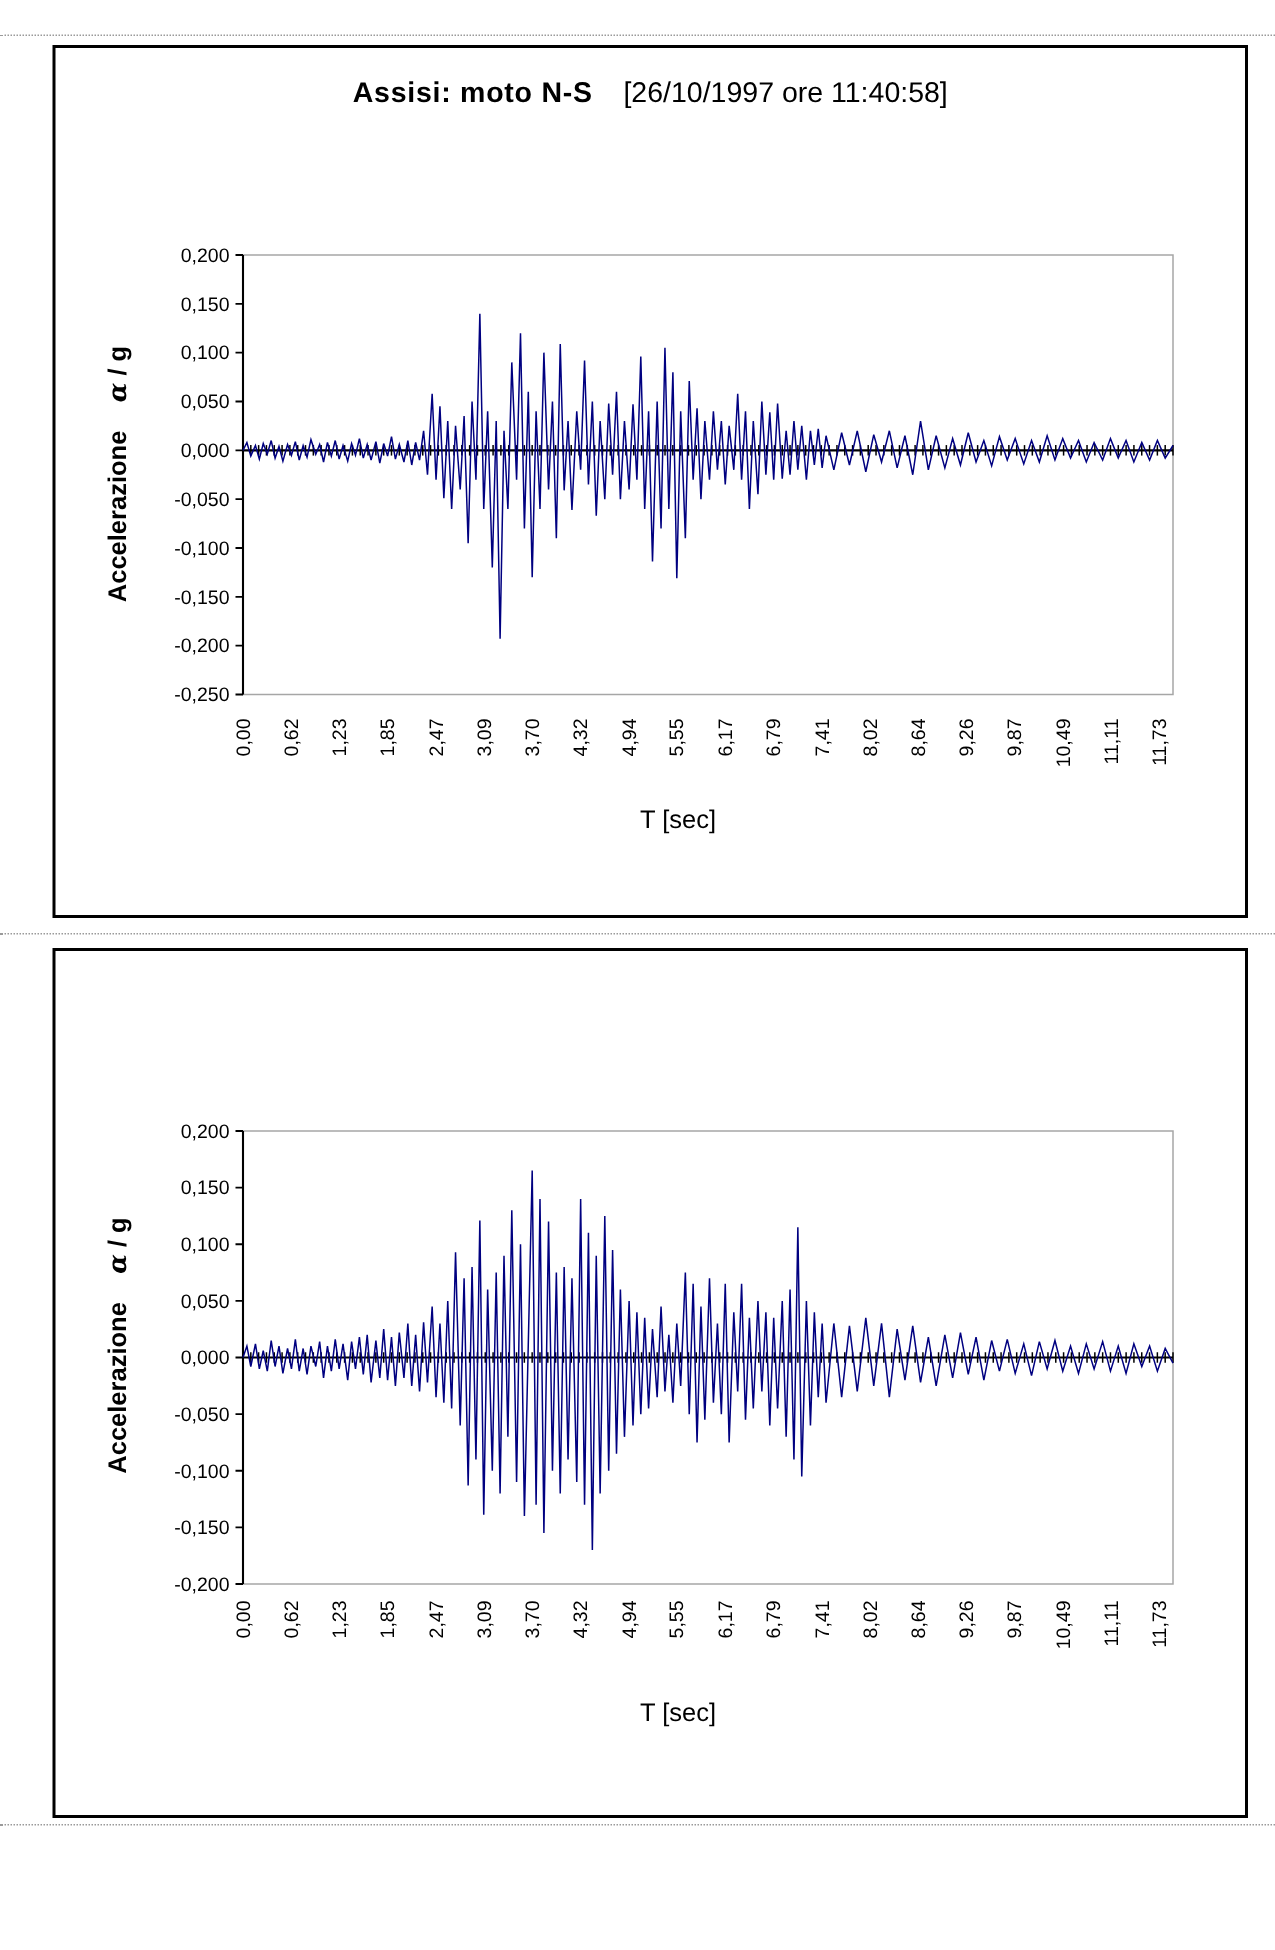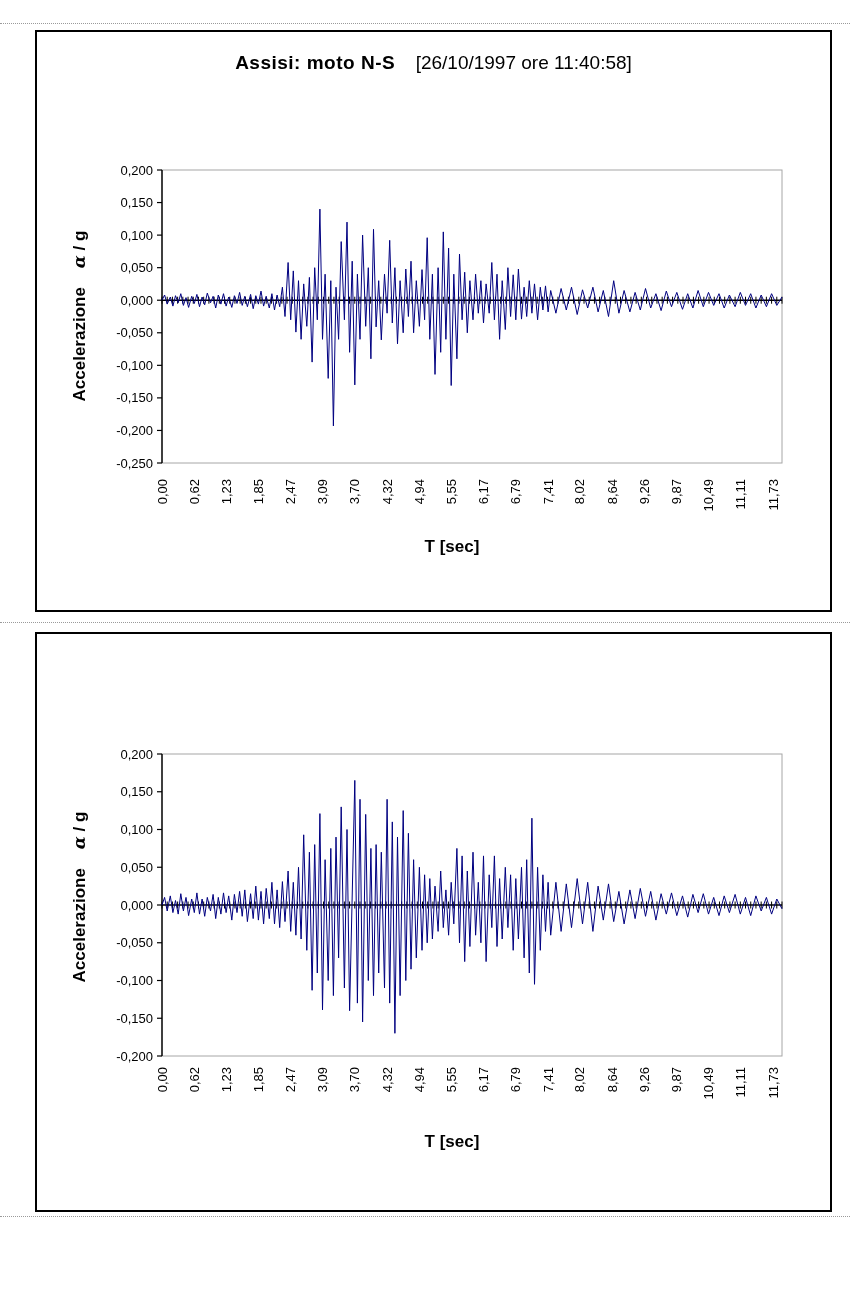--- a/index.html
+++ b/index.html
@@ -11,21 +11,21 @@
   #box-ew{top:632px;height:576px;}
   .chart-title{position:absolute;left:0;width:100%;text-align:center;white-space:nowrap;}
   #box-ns .chart-title{top:20px;}
   #box-ew .chart-title{top:14px;}
   .t-bold{font-weight:bold;font-size:19px;letter-spacing:0.5px;}
   .t-note{font-weight:normal;font-size:19px;margin-left:16px;}
   .y-title{position:absolute;white-space:nowrap;font-weight:bold;font-size:17px;transform:translate(-50%,-50%) rotate(-90deg);}
   .y-title .sym{font-family:"DejaVu Serif",serif;font-style:italic;font-weight:bold;}
   #box-ns .y-title{left:42px;top:284px;}
   #box-ew .y-title{left:42px;top:263px;}
-  .x-title{position:absolute;left:115px;width:600px;text-align:center;font-weight:bold;font-size:17px;}
+  .x-title{position:absolute;left:115px;width:600px;text-align:center;font-weight:normal;font-size:17px;}
   #box-ns .x-title{top:505px;}
   #box-ew .x-title{top:498px;}
   svg.plot{position:absolute;left:0;top:0;}
 </style>
 </head>
 <body>
 
 <div class="sep" id="sep-top"></div>
 <div class="sep" id="sep-mid"></div>
 <div class="sep" id="sep-bottom"></div>

